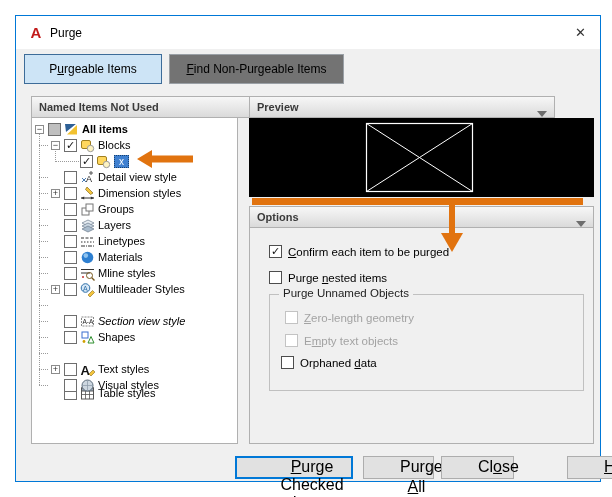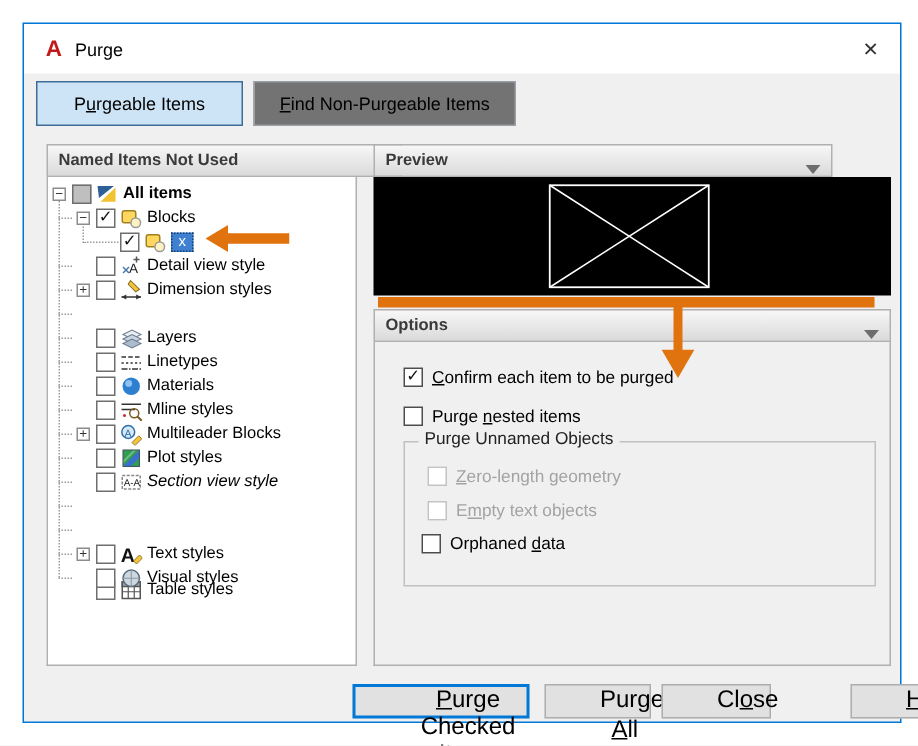--- a/index.html
+++ b/index.html
@@ -185,20 +185,30 @@
           <svg viewBox="0 0 15 15">
             <path d="M1 12 H14" stroke="#333"></path>
             <path d="M1 12 l3.2 -1.6 v3.2 z" fill="#333"></path>
             <path d="M14 12 l-3.2 -1.6 v3.2 z" fill="#333"></path>
             <polygon points="7,1 13,7 10.5,8.5 5.5,3.5" fill="#f3c43c" stroke="#8a6d1c" stroke-width="0.7"></polygon>
           </svg>
         </span>
         <span class="tlabel" style="left: 66px;">Dimension styles</span>
       </div>
       <div class="guide-h" style="left: 7px; top: 91px; width: 9px;"></div>
+      <div class="trow" style="top: 84px;">
+        <span class="tcb" style="left: 32px;"></span>
+        <span class="ticon" style="left: 48px;">
+          <svg viewBox="0 0 15 15">
+            <rect x="2" y="6" width="7" height="7" fill="#fff" stroke="#777"></rect>
+            <rect x="6" y="2" width="7" height="7" fill="#fff" stroke="#777"></rect>
+          </svg>
+        </span>
+        <span class="tlabel" style="left: 66px;">Groups</span>
+      </div>
       <div class="guide-h" style="left: 7px; top: 107px; width: 9px;"></div>
       <div class="trow" style="top: 100px;">
         <span class="tcb" style="left: 32px;"></span>
         <span class="ticon" style="left: 48px;">
           <svg viewBox="0 0 15 15">
             <polygon points="2,5 8,2 14,5 8,8" fill="#e8eef4" stroke="#6b7b8c" stroke-width="0.7"></polygon>
             <polygon points="2,8 8,5 14,8 8,11" fill="#c9d6e2" stroke="#6b7b8c" stroke-width="0.7"></polygon>
             <polygon points="2,11 8,8 14,11 8,14" fill="#aabccd" stroke="#6b7b8c" stroke-width="0.7"></polygon>
           </svg>
         </span>
@@ -244,47 +254,46 @@
       <div class="trow" style="top: 164px;">
         <span class="exp" style="left: 19px;">+</span>
         <span class="tcb" style="left: 32px;"></span>
         <span class="ticon" style="left: 48px;">
           <svg viewBox="0 0 15 15">
             <circle cx="5.5" cy="6" r="4.3" fill="#d6e7f6" stroke="#2e6fa8"></circle>
             <text x="3" y="9" font-size="7" fill="#2e6fa8">A</text>
             <polygon points="8,13 12.5,8.5 14.5,10.5 10,15" fill="#f3c43c" stroke="#8a6d1c" stroke-width="0.6"></polygon>
           </svg>
         </span>
-        <span class="tlabel" style="left: 66px;">Multileader Blocks</span>
+        <span class="tlabel" style="left: 66px;">Multileader Styles</span>
       </div>
       <div class="guide-h" style="left: 7px; top: 187px; width: 9px;"></div>
-      <div class="trow" style="top: 180px;">
-        <span class="tcb" style="left: 32px;"></span>
-        <span class="ticon" style="left: 48px;">
-          <svg viewBox="0 0 15 15">
-            <rect x="2" y="2" width="11" height="11" fill="#2f9e4f"></rect>
-            <polygon points="2,13 13,2 13,7 7,13" fill="#3a6fd0"></polygon>
-            <polygon points="2,9 9,2 11,2 2,11" fill="#ffffff" opacity="0.3"></polygon>
-            <rect x="2" y="2" width="11" height="11" fill="none" stroke="#445566" stroke-width="0.7"></rect>
-          </svg>
-        </span>
-        <span class="tlabel" style="left: 66px;">Plot styles</span>
-      </div>
       <div class="guide-h" style="left: 7px; top: 203px; width: 9px;"></div>
       <div class="trow" style="top: 196px;">
         <span class="tcb" style="left: 32px;"></span>
         <span class="ticon" style="left: 48px;">
           <svg viewBox="0 0 15 15">
             <rect x="1.5" y="3" width="12" height="9" fill="#fff" stroke="#888" stroke-dasharray="2,1"></rect>
             <text x="2.5" y="10" font-size="6.5" fill="#222">A-A</text>
           </svg>
         </span>
         <span class="tlabel" style="left: 66px; font-style: italic;">Section view style</span>
       </div>
       <div class="guide-h" style="left: 7px; top: 219px; width: 9px;"></div>
+      <div class="trow" style="top: 212px;">
+        <span class="tcb" style="left: 32px;"></span>
+        <span class="ticon" style="left: 48px;">
+          <svg viewBox="0 0 15 15">
+            <rect x="2" y="2" width="6" height="6" fill="none" stroke="#3a6fd0"></rect>
+            <polygon points="8,13 11,6.5 14,13" fill="none" stroke="#2f8f2f"></polygon>
+            <circle cx="4" cy="11.5" r="1.4" fill="#d0a000"></circle>
+          </svg>
+        </span>
+        <span class="tlabel" style="left: 66px;">Shapes</span>
+      </div>
       <div class="guide-h" style="left: 7px; top: 235px; width: 9px;"></div>
       <div class="trow" style="top: 228px; margin-top: 40px;">
         <span class="tcb" style="left: 32px;"></span>
         <span class="ticon" style="left: 48px;">
           <svg viewBox="0 0 15 15">
             <rect x="1.5" y="2" width="12" height="11" fill="#fff" stroke="#555"></rect>
             <rect x="1.5" y="2" width="12" height="3" fill="#9aa7b8" stroke="#555"></rect>
             <path d="M5.5 2 V13 M9.5 2 V13 M1.5 8.5 H13.5" stroke="#555" stroke-width="0.8"></path>
           </svg>
         </span>

